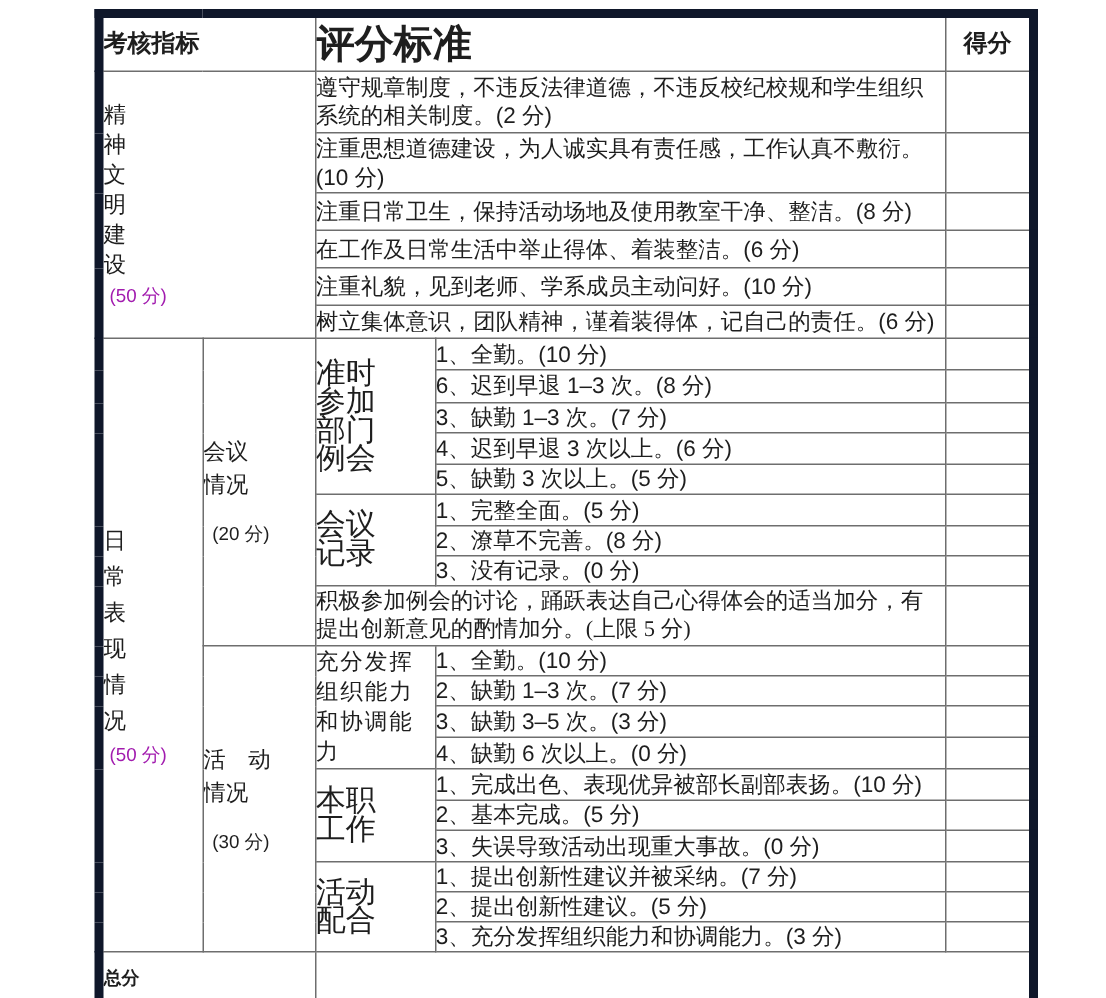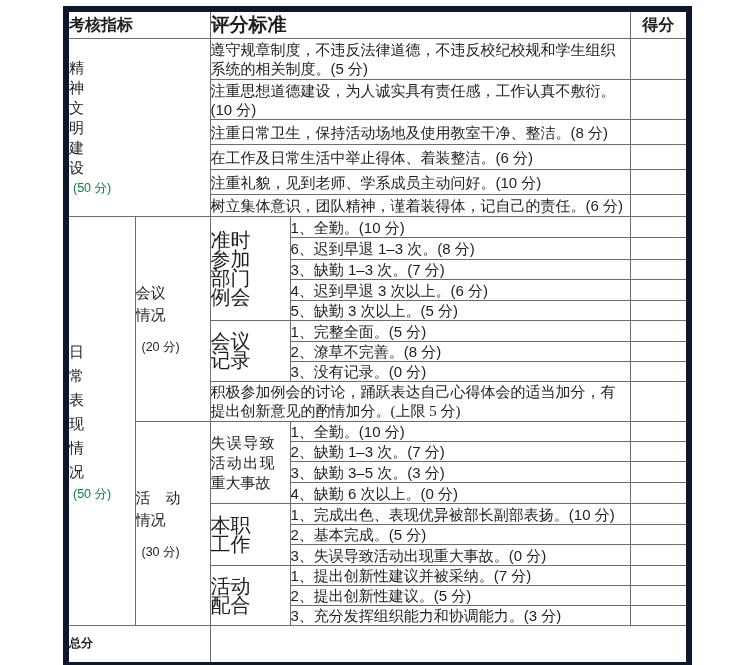--- a/index.html
+++ b/index.html
@@ -16,36 +16,36 @@
     padding-left:44px;
   }
   .rubric th, .rubric td {
     border:1px solid #6e6e6e;
     padding:0; vertical-align:middle; overflow:hidden;
     background:#ffffff;
   }
   
   th { text-align:left; font-weight:bold; }
   .th-indicator { font-size:16px; padding-left:8px; }
-  .th-standard  { font-size:19px; padding-left:6px; }
+  .th-standard  { font-size:26px; padding-left:6px; }
   .th-score     { font-size:16px; padding-left:5px;text-align:center; }
   
   .crit {
     font-size:15px; line-height:19px;
     padding:1px 4px 1px 6px;
   }
   .crit-bonus { font-size:15px; line-height:19px; padding:1px 4px 1px 6px;font-family:Liberation Serif, serif; }
   
   .vtext {
     white-space:pre-line; font-size:15px; line-height:20px;
   }
   .cell-spirit { padding-left:8px; }
   .cell-daily  { padding-left:12px; }
   .cell-daily .vtext { line-height:24px; }
-  .vscore { font-size:12.5px; margin-left:4px; margin-top:2px; color:#15803d; }
+  .vscore { font-size:12.5px; margin-left:4px; margin-top:2px; color:#a21caf; }
   
   .cell-group { padding-left:7px; }
   .gtext { white-space:pre-line; font-size:15px; line-height:22px; }
   .gscore { font-size:12.5px; margin-left:6px; margin-top:13px; }
   
   .cell-sub { padding-left:7px; padding-right:4px; }
   .stext { white-space:pre-line; font-size:20px; line-height:19px; }
   .stext-wrap {
     font-size:15px; line-height:20px; width:64px;
     text-align:justify; text-justify:inter-ideograph;
@@ -77,21 +77,21 @@
     <tr style="height:41px">
       <td colspan="2" rowspan="6" class="cell-spirit">
         <div class="vtext">精
 神
 文
 明
 建
 设</div>
         <div class="vscore">(50 分)</div>
       </td>
-      <td colspan="2" class="crit">遵守规章制度，不违反法律道德，不违反校纪校规和学生组织系统的相关制度。(5 分)</td>
+      <td colspan="2" class="crit">遵守规章制度，不违反法律道德，不违反校纪校规和学生组织系统的相关制度。(2 分)</td>
       <td class="score-cell"></td>
     </tr>
     <tr style="height:40px">
       <td colspan="2" class="crit">注重思想道德建设，为人诚实具有责任感，工作认真不敷衍。(10 分)</td>
       <td class="score-cell"></td>
     </tr>
     <tr style="height:25px">
       <td colspan="2" class="crit">注重日常卫生，保持活动场地及使用教室干净、整洁。(8 分)</td>
       <td class="score-cell"></td>
     </tr>
@@ -171,21 +171,21 @@
       <td class="score-cell"></td>
     </tr>
 
     <tr style="height:20px">
       <td rowspan="10" class="cell-group">
         <div class="gtext">活　动
 情况</div>
         <div class="gscore">(30 分)</div>
       </td>
       <td rowspan="4" class="cell-sub">
-        <div class="stext-wrap">失误导致活动出现重大事故</div>
+        <div class="stext-wrap">充分发挥组织能力和协调能力</div>
       </td>
       <td class="crit">1、全勤。(10 分)</td>
       <td class="score-cell"></td>
     </tr>
     <tr style="height:20px">
       <td class="crit">2、缺勤 1–3 次。(7 分)</td>
       <td class="score-cell"></td>
     </tr>
     <tr style="height:21px">
       <td class="crit">3、缺勤 3–5 次。(3 分)</td>

